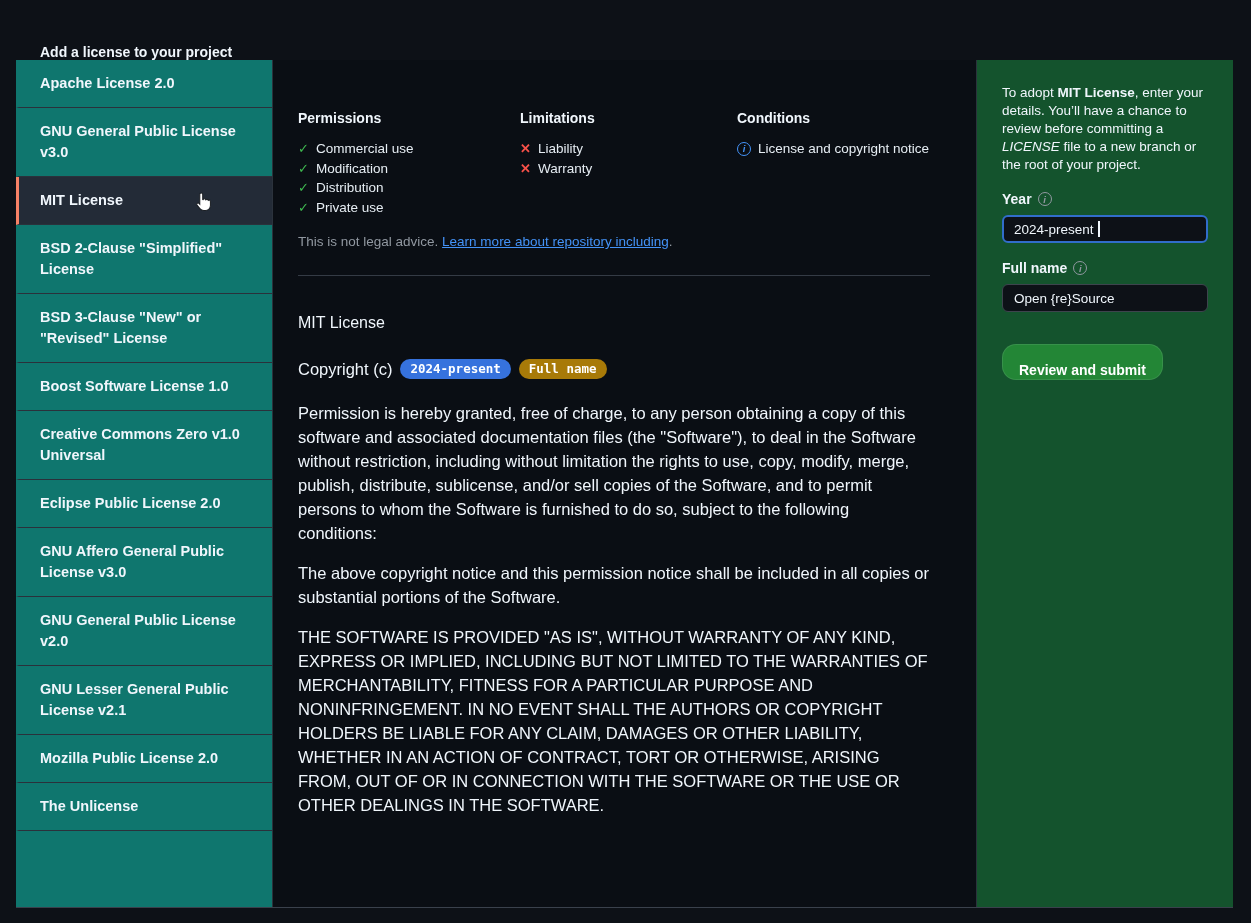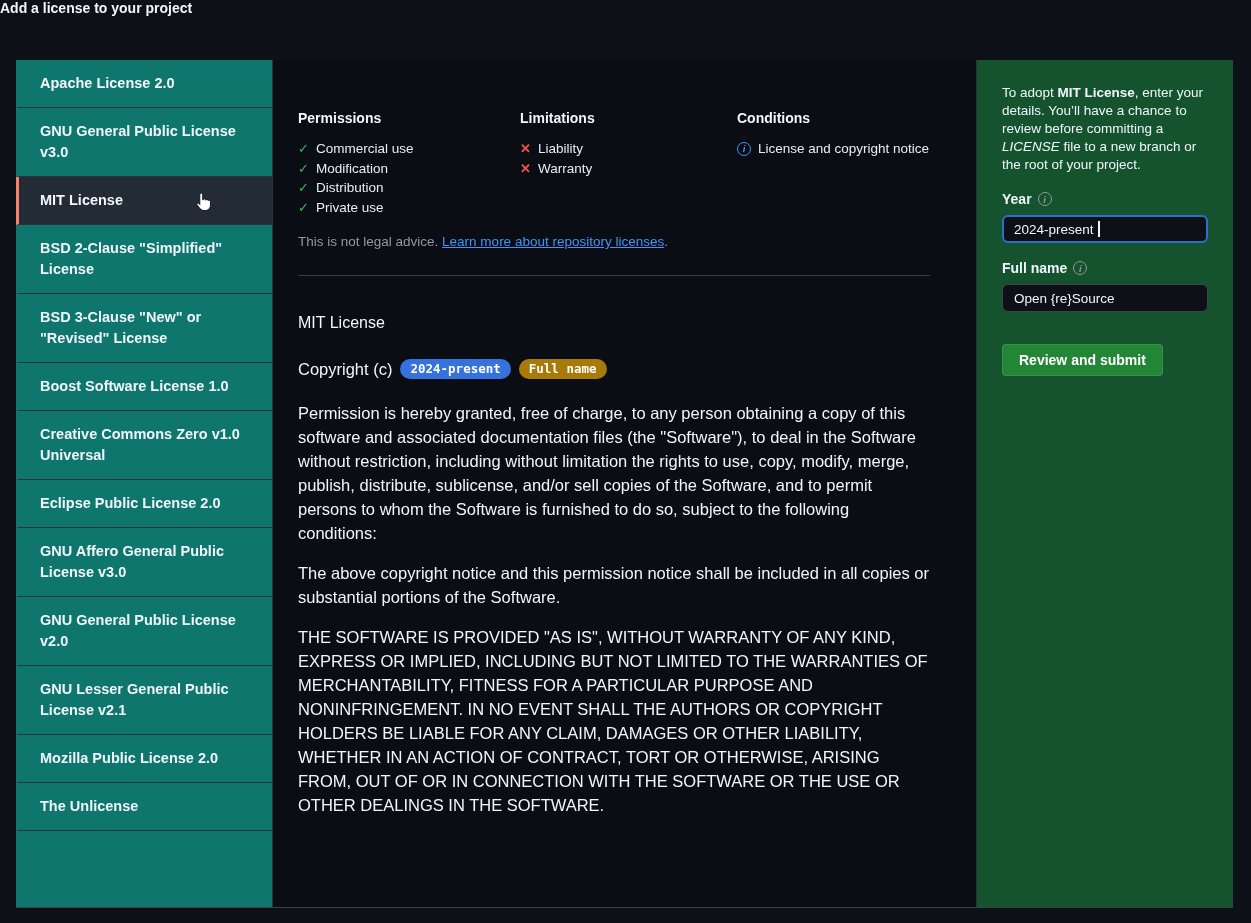--- a/index.html
+++ b/index.html
@@ -5,21 +5,21 @@
   * { margin:0; padding:0; box-sizing:border-box; }
   html,body { width:1251px; height:923px; }
   body {
     background:#0d1117;
     font-family:"Liberation Sans", sans-serif;
     color:#f0f6fc;
     position:relative;
     overflow:hidden;
   }
   
-  .page-header { height:60px; display:flex; align-items:flex-start; }
+  .page-header { height:60px; display:flex; align-items:flex-end; padding-left:40px; }
   .page-title { font-size:14px; font-weight:700; color:#f0f6fc; }
 
   
   .card {
     position:absolute; left:16px; top:60px; width:1217px; height:848px;
     display:flex;
     border-bottom:1px solid #3a414c;
   }
 
   
@@ -82,22 +82,22 @@
   .text-input {
     width:206px; height:28px; border-radius:6px; background:#0d1117;
     border:1px solid #3d444d; color:#f0f6fc; font-size:13.5px;
     font-family:"Liberation Sans", sans-serif; padding:8px 11px; outline:none;
   }
   .text-input.focused { border:2px solid #316dca; padding:0 10px; }
   .caret { position:absolute; left:96px; top:6px; width:1.5px; height:16px; background:#f0f6fc; }
   .submit-btn {
     margin-top:32px; background:#238636; color:#ffffff; font-weight:700;
     font-size:14px; font-family:"Liberation Sans", sans-serif;
-    border:1px solid rgba(240,246,252,0.1); border-radius:4px;
-    padding:7px 16px; height:32px; cursor:pointer;
+    border:1px solid rgba(240,246,252,0.1); border-radius:14px;
+    padding:17px 16px; height:32px; cursor:pointer;
   }
 
   
   .mouse-cursor { position:absolute; left:193px; top:191px; width:22px; height:22px; z-index:50; pointer-events:none; }
 </style>
 </head>
 <body>
 
 <div class="page-header">
   <div class="page-title">Add a license to your project</div>
@@ -197,21 +197,21 @@
         <div class="rules-title">Conditions</div>
         <div class="rule-item">
           <span class="info-circle info-blue">i</span>
           <span>License and copyright notice</span>
         </div>
       </div>
     </div>
 
     <div class="legal-row">
       <span>This is not legal advice.</span>
-      <span class="legal-link">Learn more about repository licenses</span><span>.</span>
+      <span class="legal-link">Learn more about repository including</span><span>.</span>
     </div>
 
     <hr>
 
     <div class="lic-heading">MIT License</div>
 
     <div class="copyright-row">
       <span>Copyright (c)</span>
       <span class="badge badge-year">2024-present</span>
       <span class="badge badge-name">Full name</span>

